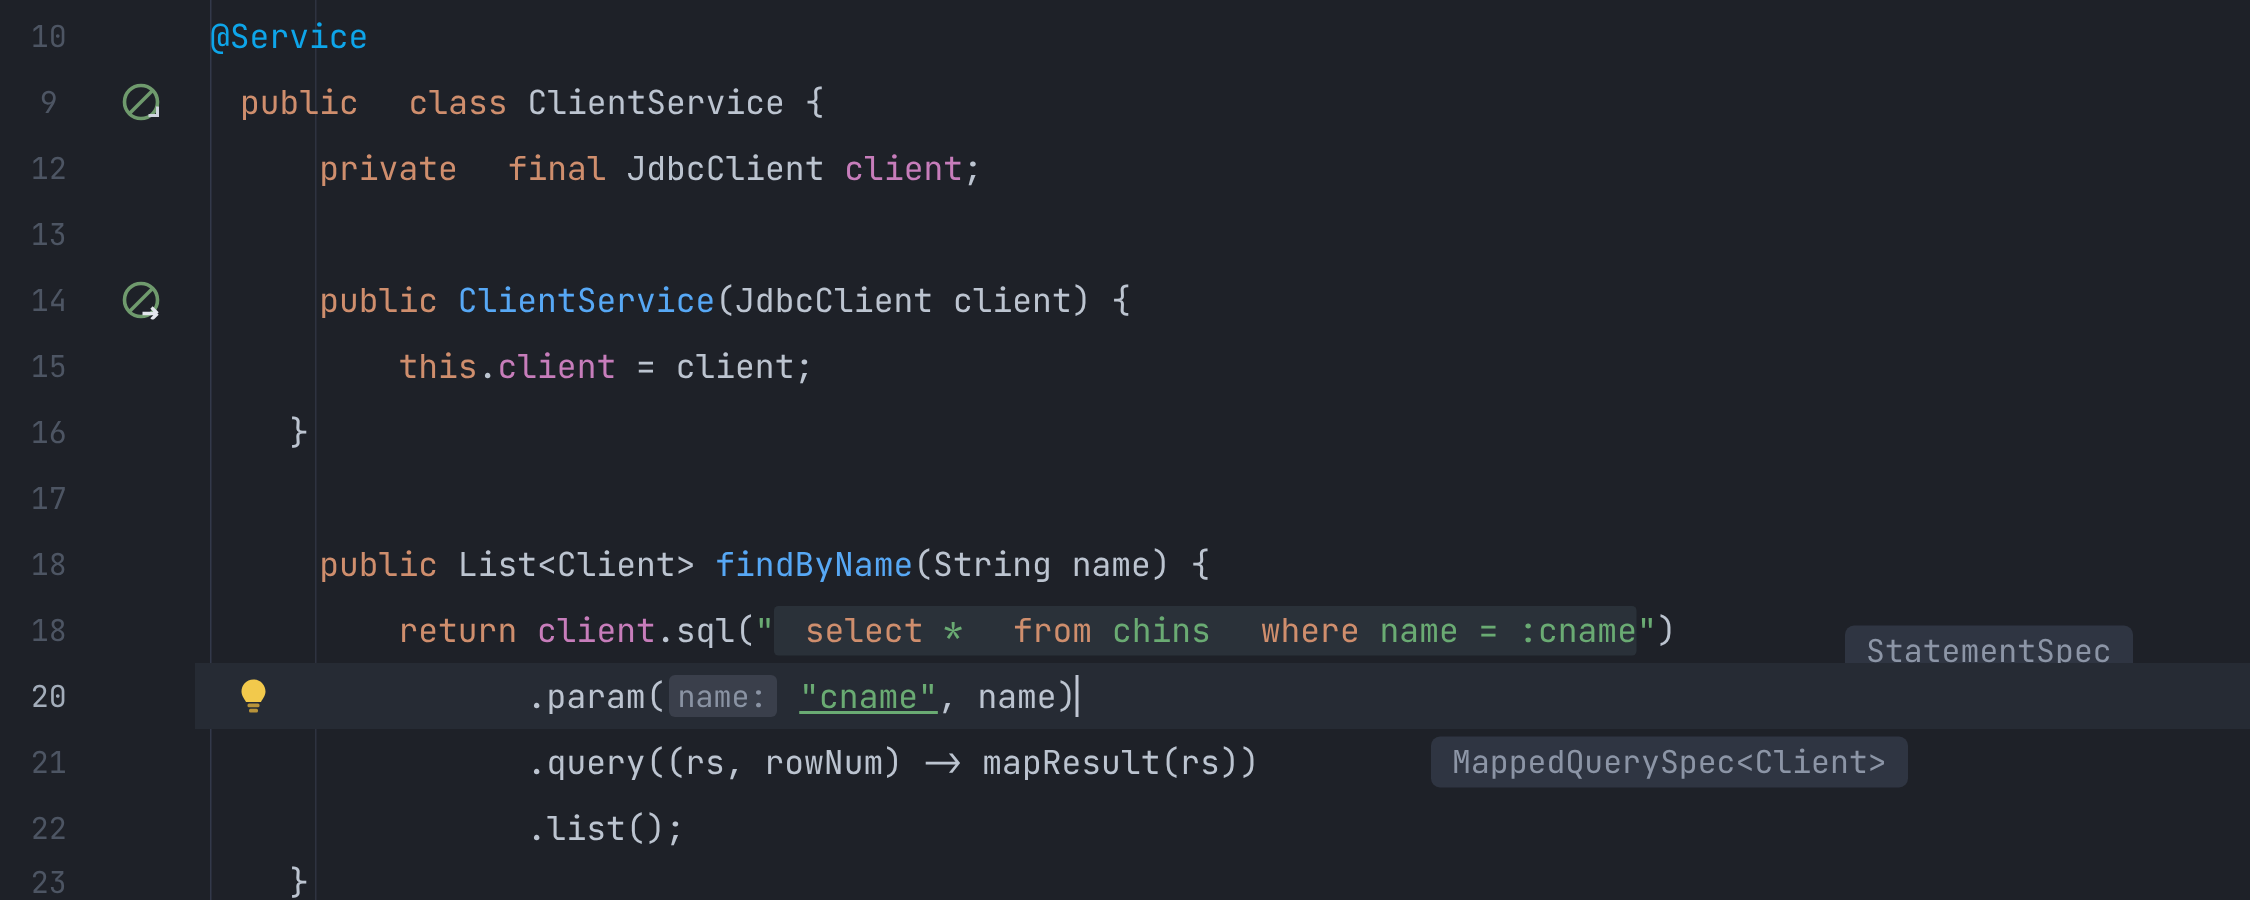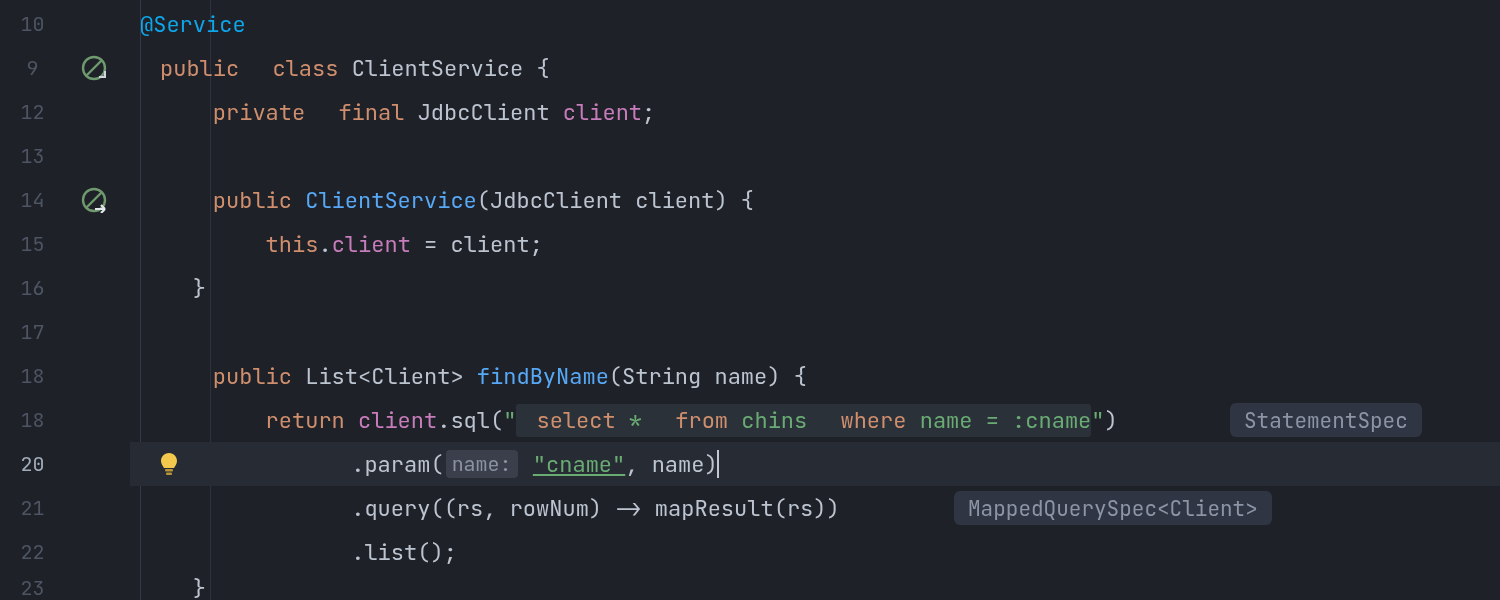--- a/index.html
+++ b/index.html
@@ -202,21 +202,21 @@
     <div class="line"><span>        </span><span class="kw">this</span><span class="punc">.</span><span style="color:#c77dbb">client</span><span class="punc"> = </span><span class="name">client</span><span class="punc">;</span></div>
 
     <div class="line"><span>    </span><span class="punc">}</span></div>
 
     <div class="line"></div>
 
     <div class="line"><span>    </span><span class="kw">public</span><span> </span><span class="type">List</span><span class="punc">&lt;</span><span class="type">Client</span><span class="punc">&gt;</span><span> </span><span class="mdef">findByName</span><span class="punc">(</span><span class="type">String</span><span> </span><span class="name">name</span><span class="punc">)</span><span> </span><span class="punc">{</span></div>
 
     <div class="line" style="position:relative">
       <span>        </span><span class="kw">return</span><span> </span><span style="color:#c77dbb">client</span><span class="punc">.</span><span class="name">sql</span><span class="punc">(</span><span class="str">"</span><span class="sql-highlight"><span class="kw">select</span><span class="str"> * </span><span class="kw">from</span><span class="str"> chins </span><span class="kw">where</span><span class="str"> name = :cname</span></span><span class="str">"</span><span class="punc">)</span>
-      <span class="inlay" style="left:1100px; top:5px">StatementSpec</span>
+      <span class="inlay" style="left:1100px; top:19px">StatementSpec</span>
     </div>
 
     <div class="line current" style="position:relative">
       <span class="bulb" style="left:28px">
         <svg width="22" height="24" viewBox="0 0 22 24">
           <path d="M11 1 C6 1 3 5 3 9 C3 12 5 14 6 16 L16 16 C17 14 19 12 19 9 C19 5 16 1 11 1 Z" fill="#f2c94c"></path>
           <rect x="7" y="17" width="8" height="2.5" rx="1" fill="#b8933a"></rect>
           <rect x="8" y="20.5" width="6" height="2.5" rx="1" fill="#b8933a"></rect>
         </svg>
       </span>

